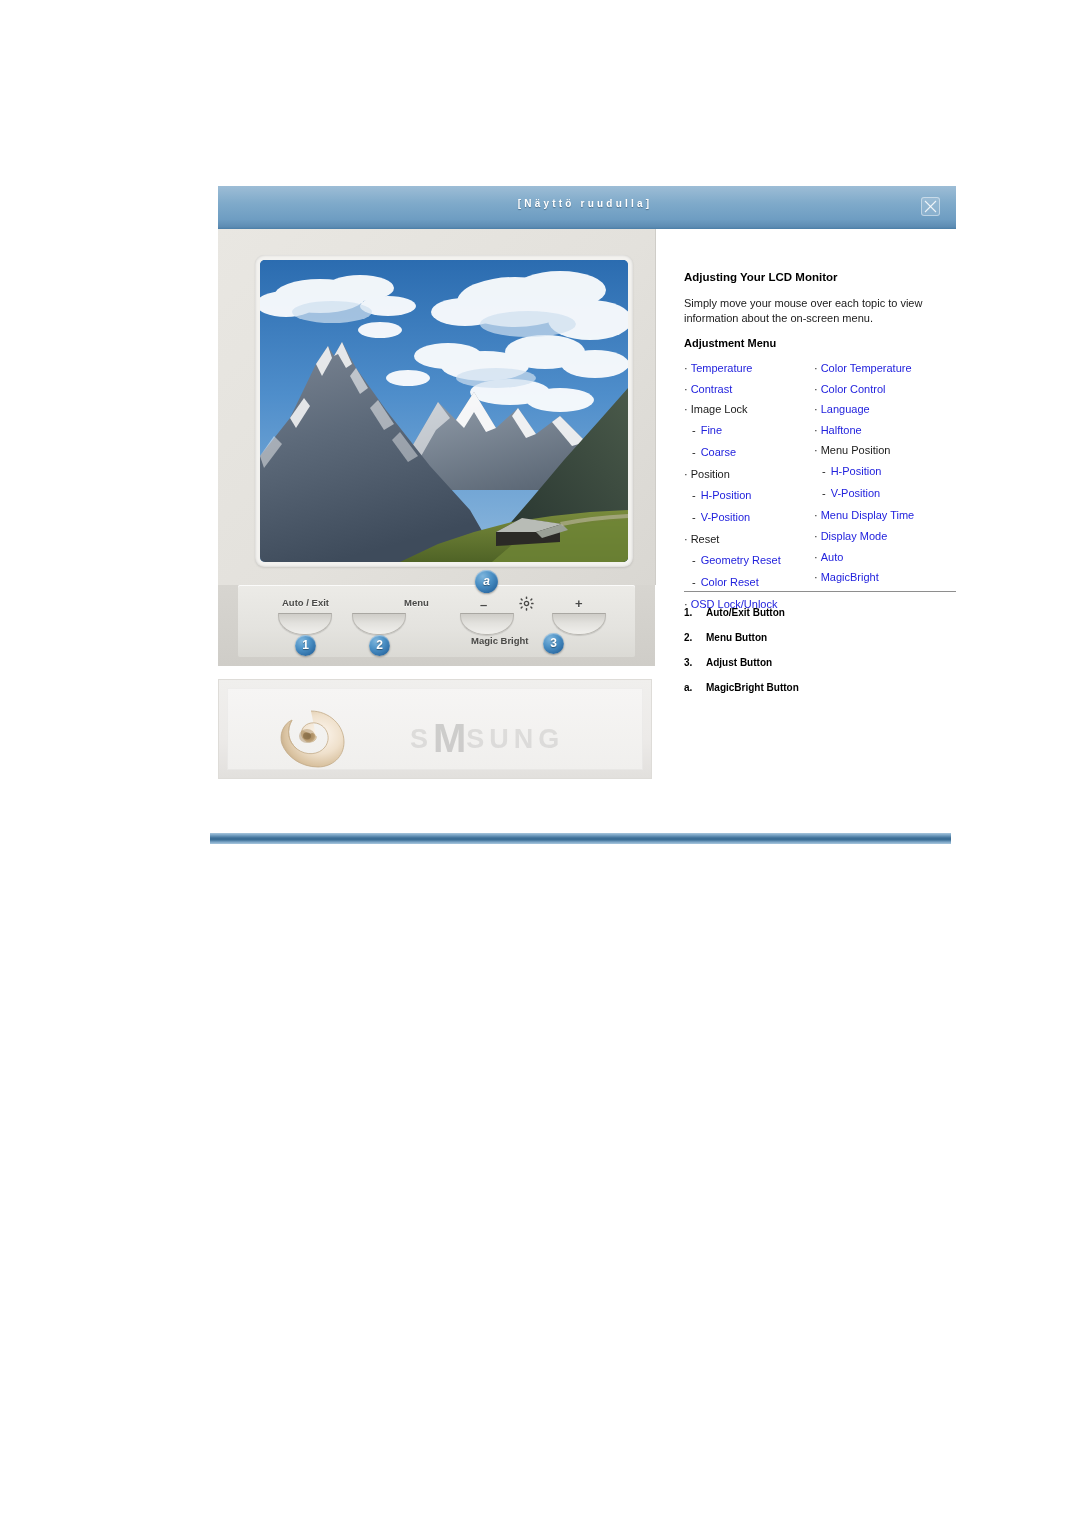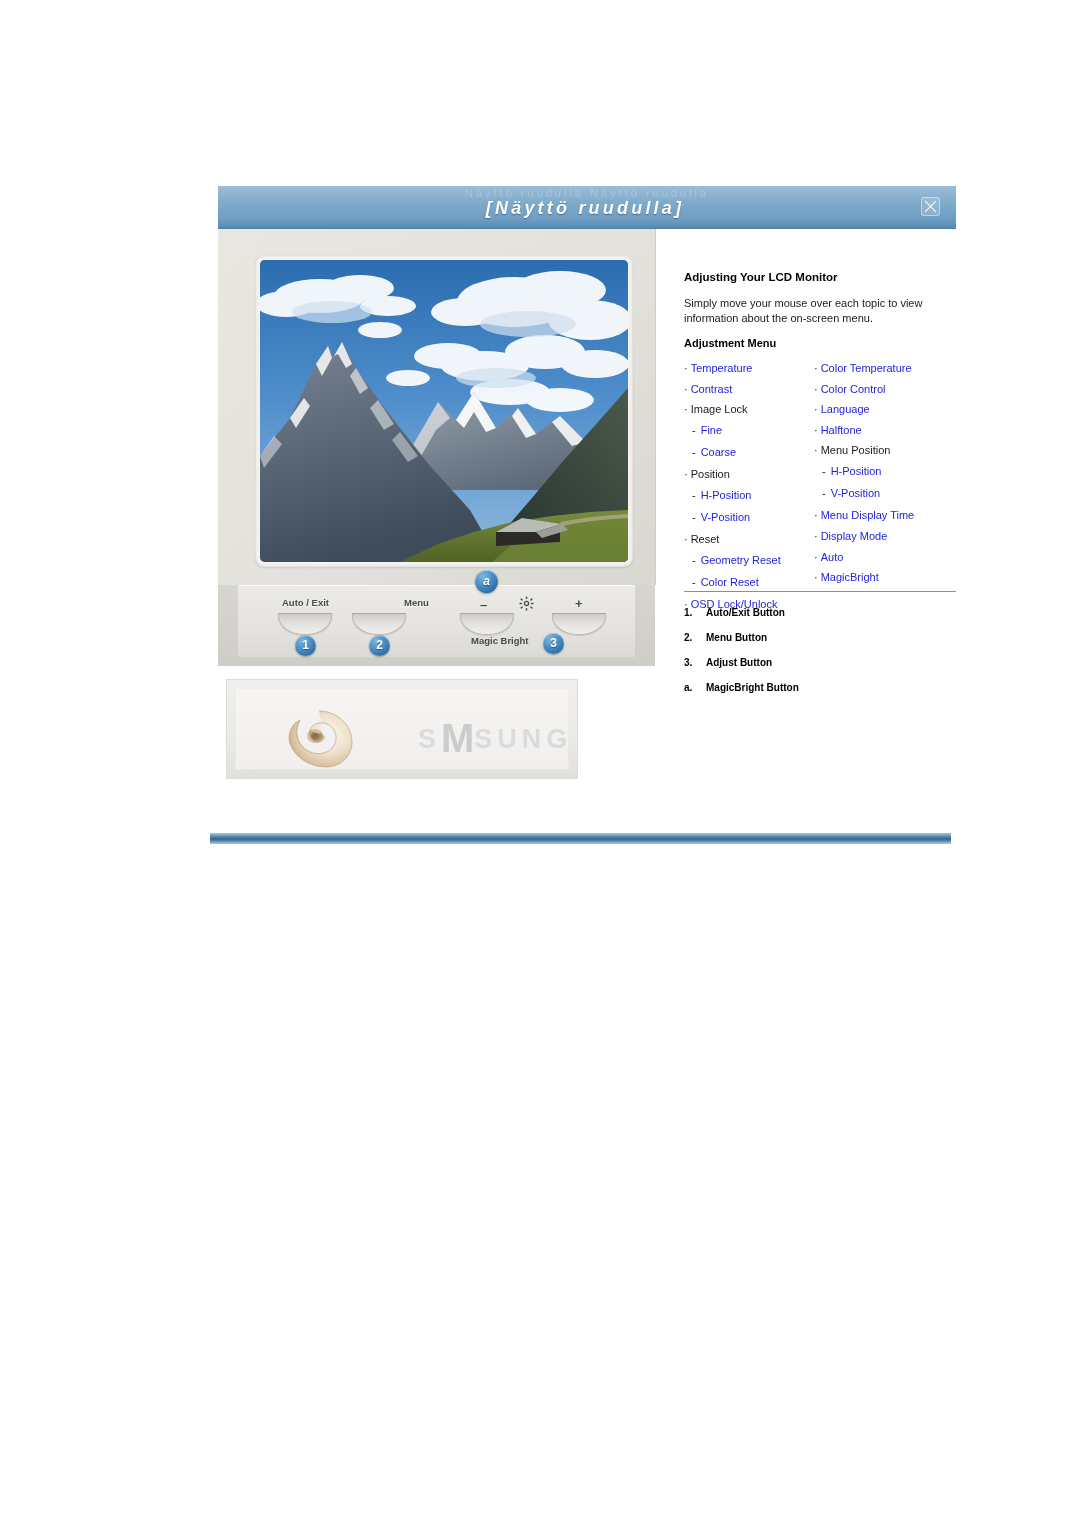--- a/index.html
+++ b/index.html
@@ -40,27 +40,26 @@
     letter-spacing: 3px;
     color: rgba(255,255,255,0.22);
     white-space: nowrap;
     user-select: none;
   }
   #title-text {
     position: absolute;
     left: 0; right: 4px;
     top: 12px;
     text-align: center;
-    font-size: 18px;
+    font-size: 10px;
     font-weight: bold;
     letter-spacing: 3.2px;
     color: #ffffff;
     text-shadow: 0 1px 1px rgba(40,70,95,0.55);
     white-space: nowrap;
-    font-style: italic;
   }
   #close-button {
     position: absolute;
     right: 16px;
     top: 11px;
     width: 19px;
     height: 19px;
     border-radius: 3px;
     background: rgba(255,255,255,0.16);
     border: 1px solid rgba(255,255,255,0.45);
@@ -193,26 +192,25 @@
     top: 11px;
     width: 15px;
     height: 15px;
   }
 
   
   #monitor-base {
     position: absolute;
     left: 0px;
     top: 493px;
-    width: 352px;
+    width: 434px;
     height: 100px;
     background: linear-gradient(180deg, #f0efed 0%, #eceae8 60%, #e2e0dd 100%);
     border: 1px solid #dedcd8;
     box-sizing: border-box;
-    margin-left: 8px;
   }
   #base-inner {
     position: absolute;
     left: 8px; top: 8px; right: 8px; bottom: 8px;
     background: linear-gradient(180deg, #f6f5f4 0%, #f0efed 100%);
     box-shadow: inset 0 0 0 1px rgba(0,0,0,0.03);
   }
   #shell-logo {
     position: absolute;
     left: 50px;
@@ -324,21 +322,20 @@
     height: 11px;
     background: linear-gradient(180deg, #a9c6dd 0%, #7ba5c6 18%, #3c6e96 46%, #3c6e96 62%, #7ba5c6 82%, #a9c6dd 100%);
   }
 </style>
 </head>
 <body>
 
 <div id="help-window">
 
   <div id="title-bar">
-    <div id="title-watermark">Näyttö   ruudulla   Näyttö   ruudulla</div>
     <div id="title-text">[Näyttö  ruudulla]</div>
     <div id="close-button">
       <span>
         <svg width="17" height="17" viewBox="0 0 17 17">
           <line x1="3" y1="3" x2="14" y2="14" stroke="#ffffff" stroke-width="1.1" opacity="0.85"></line>
           <line x1="14" y1="3" x2="3" y2="14" stroke="#ffffff" stroke-width="1.1" opacity="0.85"></line>
         </svg>
       </span>
     </div>
   </div>

